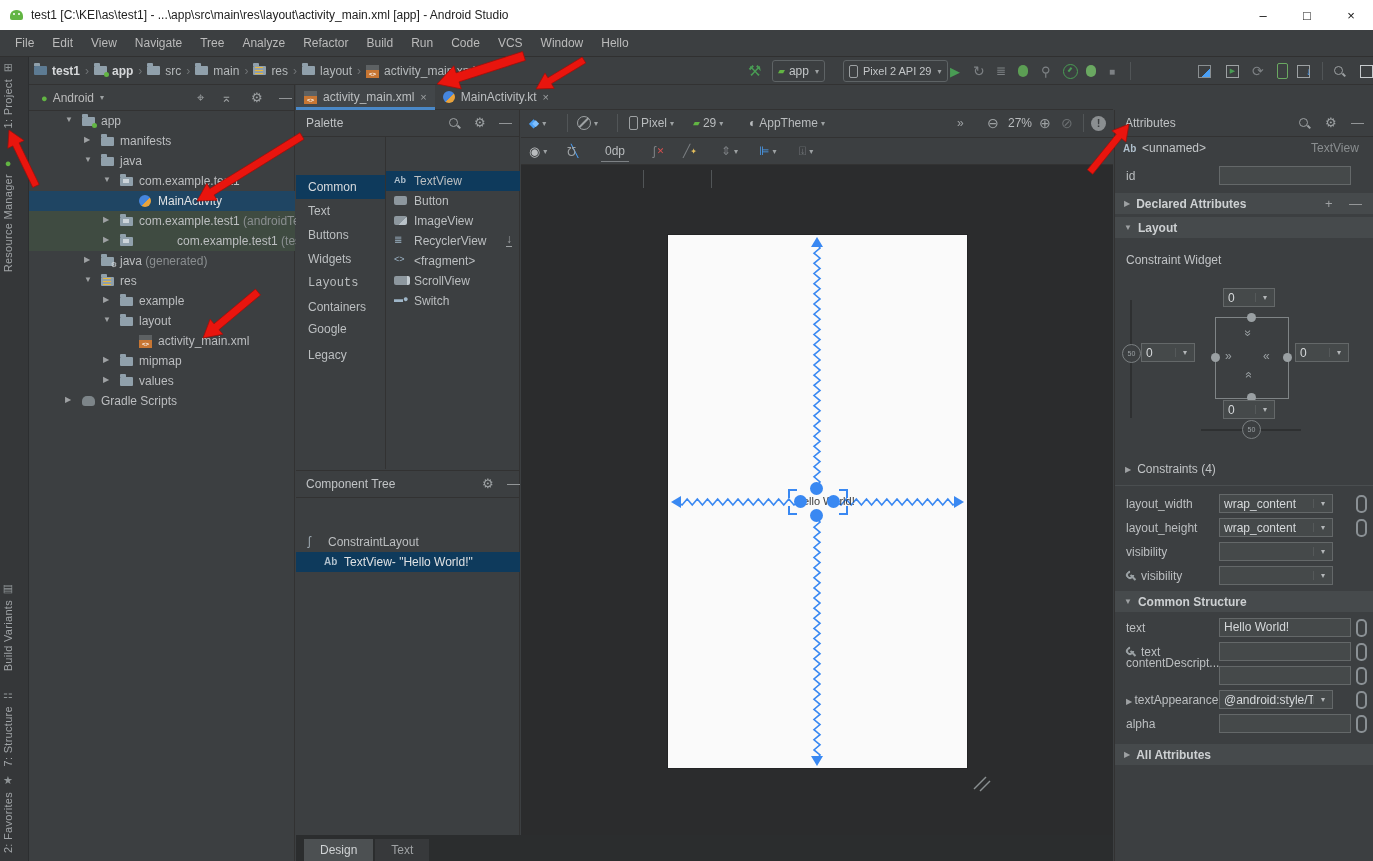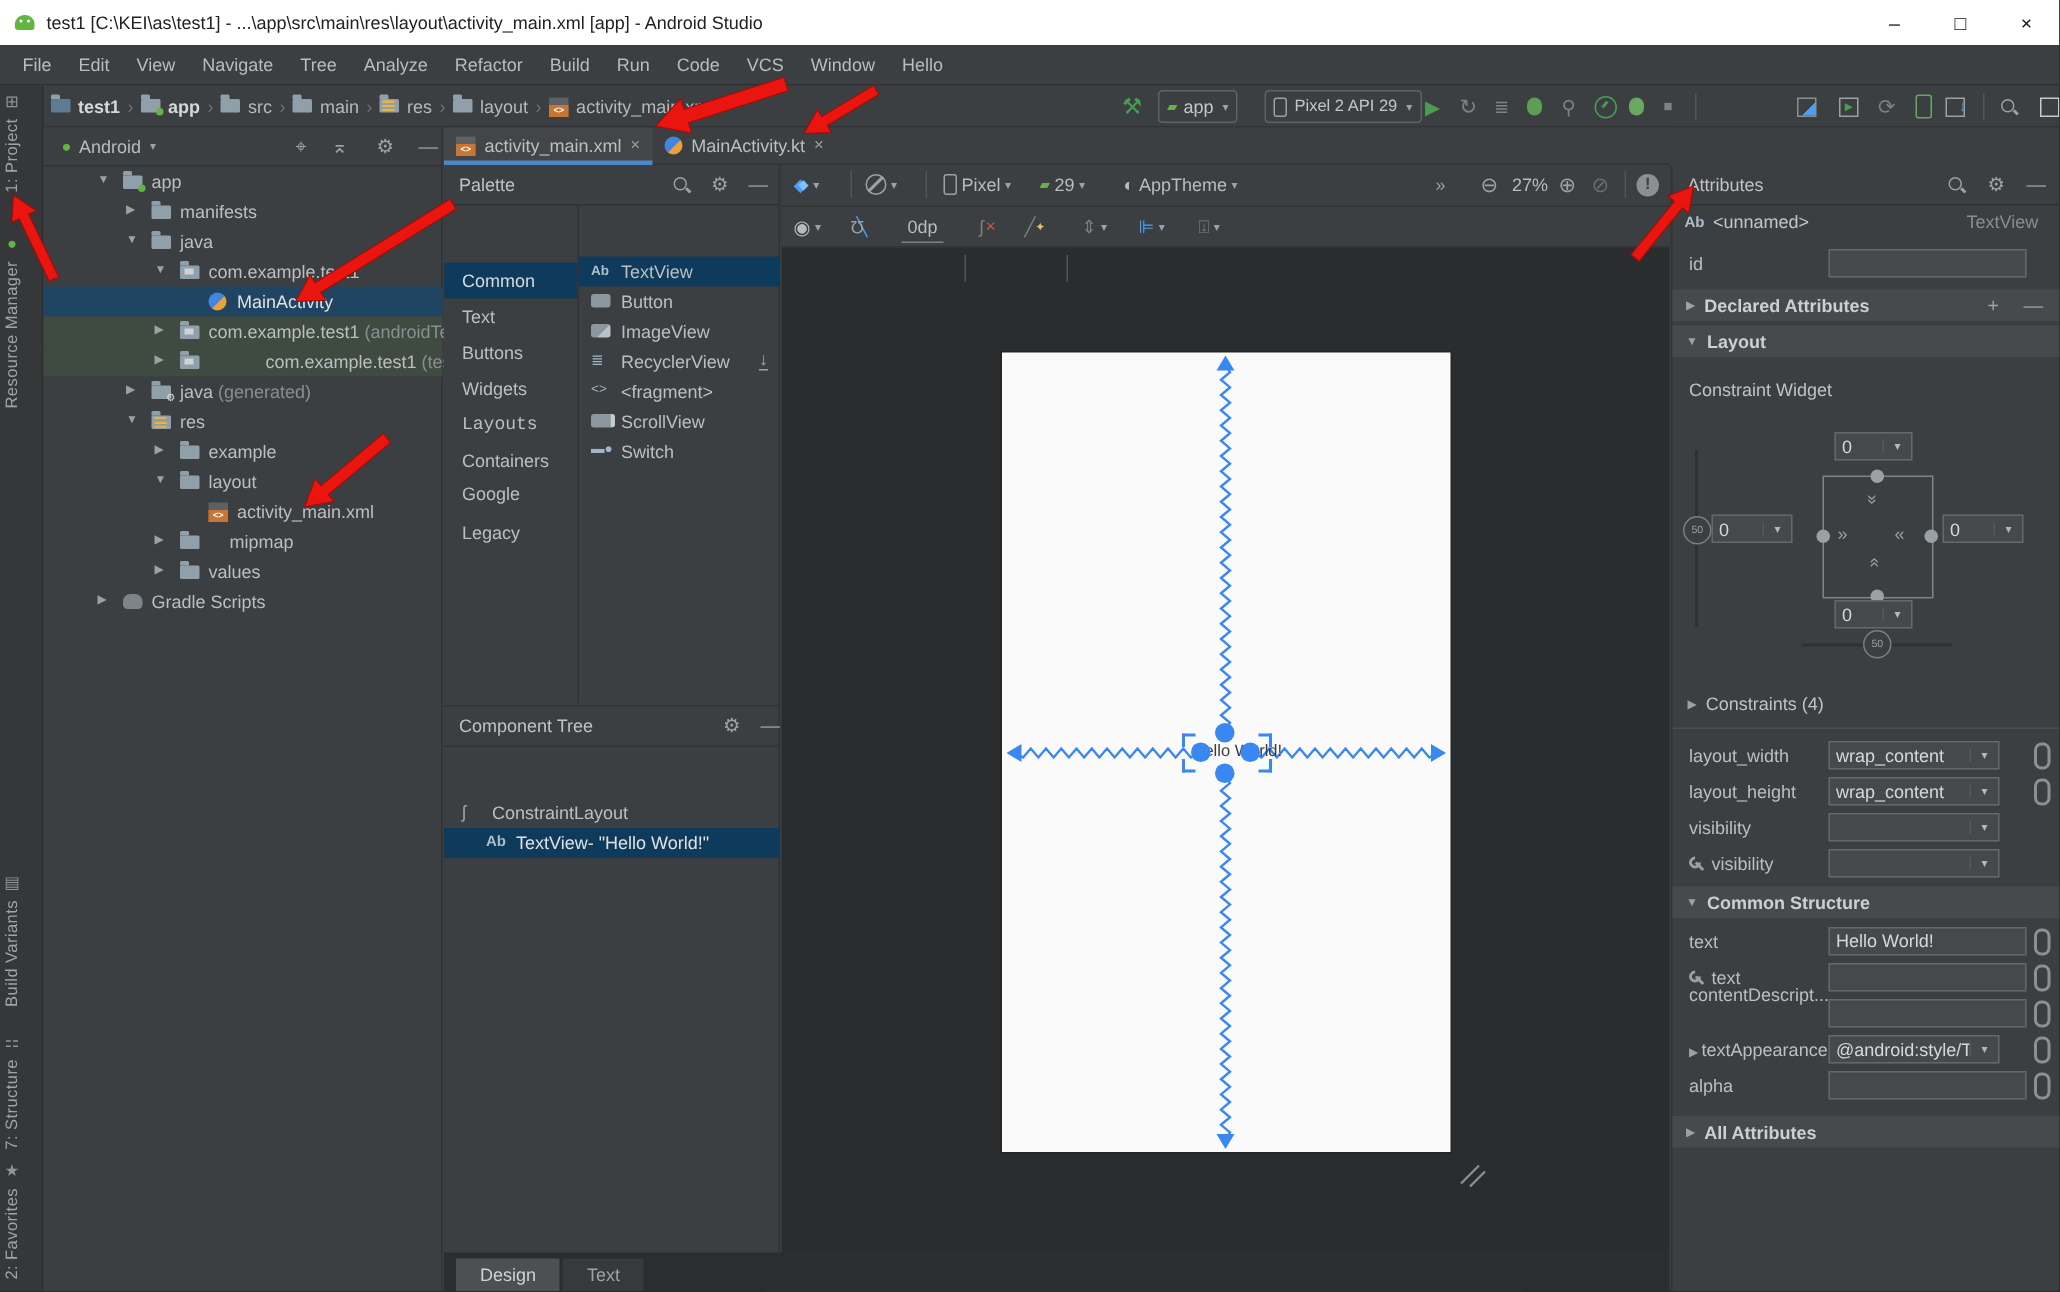--- a/index.html
+++ b/index.html
@@ -340,21 +340,21 @@
           <span class="folder" style="left: 91px;"></span>
           <span class="tlabel" style="left: 110px;">layout</span>
         </div>
         <div class="treerow" style="top: 220px;">
           <span class="ic-xml" style="left: 110px;"></span>
           <span class="tlabel" style="left: 129px;">activity_main.xml</span>
         </div>
         <div class="treerow" style="top: 240px;">
           <span class="chev" style="left: 74px;">▶</span>
           <span class="folder" style="left: 91px;"></span>
-          <span class="tlabel" style="left: 124px; text-align: center;">mipmap</span>
+          <span class="tlabel" style="left: 110px; text-align: center;">mipmap</span>
         </div>
         <div class="treerow" style="top: 260px;">
           <span class="chev" style="left: 74px;">▶</span>
           <span class="folder" style="left: 91px;"></span>
           <span class="tlabel" style="left: 110px;">values</span>
         </div>
         <div class="treerow" style="top: 280px;">
           <span class="chev" style="left: 36px;">▶</span>
           <span class="ic-gradle" style="left: 53px;"></span>
           <span class="tlabel" style="left: 72px;">Gradle Scripts</span>

